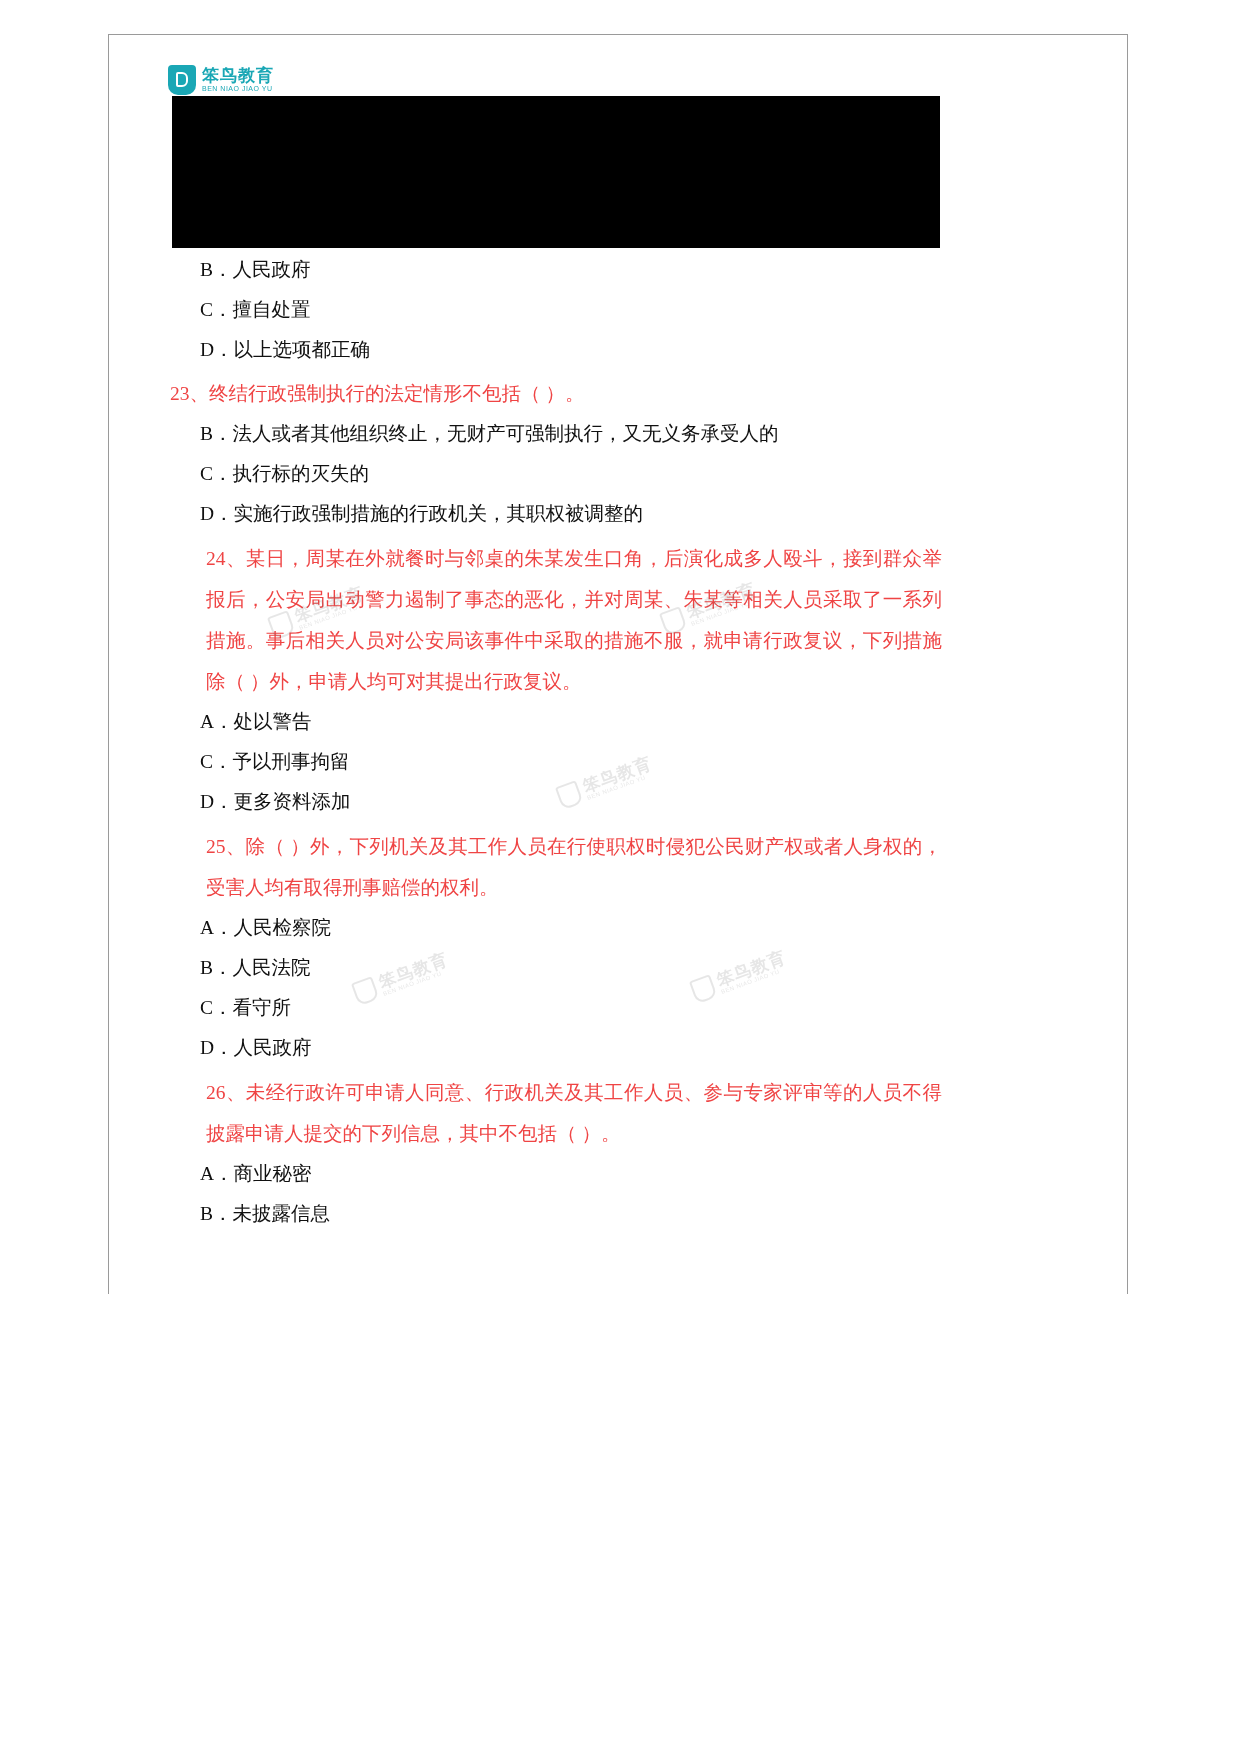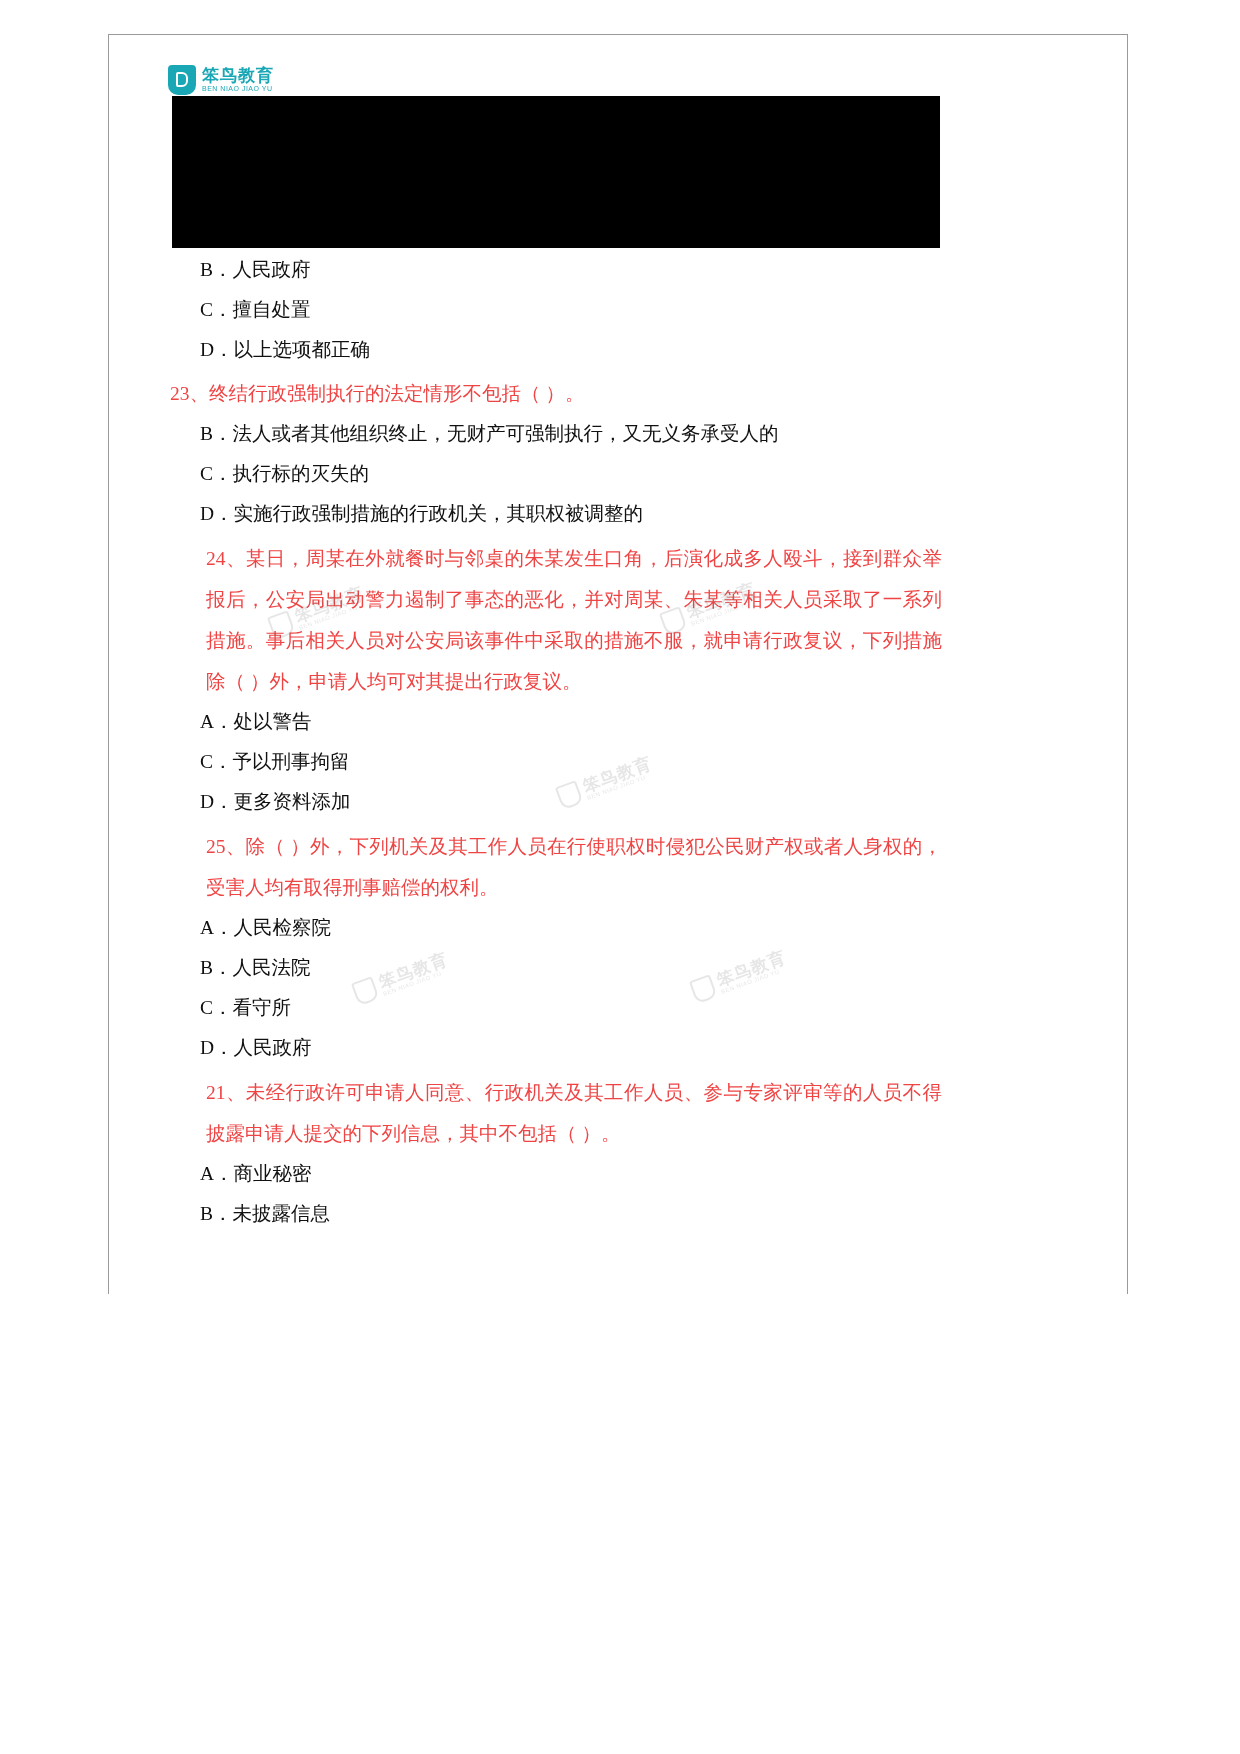--- a/index.html
+++ b/index.html
@@ -224,21 +224,21 @@
 
     <div class="block">
       <div class="q-stem multi"><span>25、</span><span>除（     ）外，下列机关及其工作人员在行使职权时侵犯公民财产权或者人身权的，受害人均有取得刑事赔偿的权利。</span></div>
       <div class="opt">A．人民检察院</div>
       <div class="opt">B．人民法院</div>
       <div class="opt">C．看守所</div>
       <div class="opt">D．人民政府</div>
     </div>
 
     <div class="block">
-      <div class="q-stem multi"><span>21、</span><span>未经行政许可申请人同意、行政机关及其工作人员、参与专家评审等的人员不得披露申请人提交的下列信息，其中不包括（     ）。</span></div>
+      <div class="q-stem multi"><span>26、</span><span>未经行政许可申请人同意、行政机关及其工作人员、参与专家评审等的人员不得披露申请人提交的下列信息，其中不包括（     ）。</span></div>
       <div class="opt">A．商业秘密</div>
       <div class="opt">B．未披露信息</div>
 
     </div>
 
   </div>
 
   <div class="wm" style="left:268px; top:600px;">
     <div class="wm-mark"></div>
     <div class="wm-txt">

